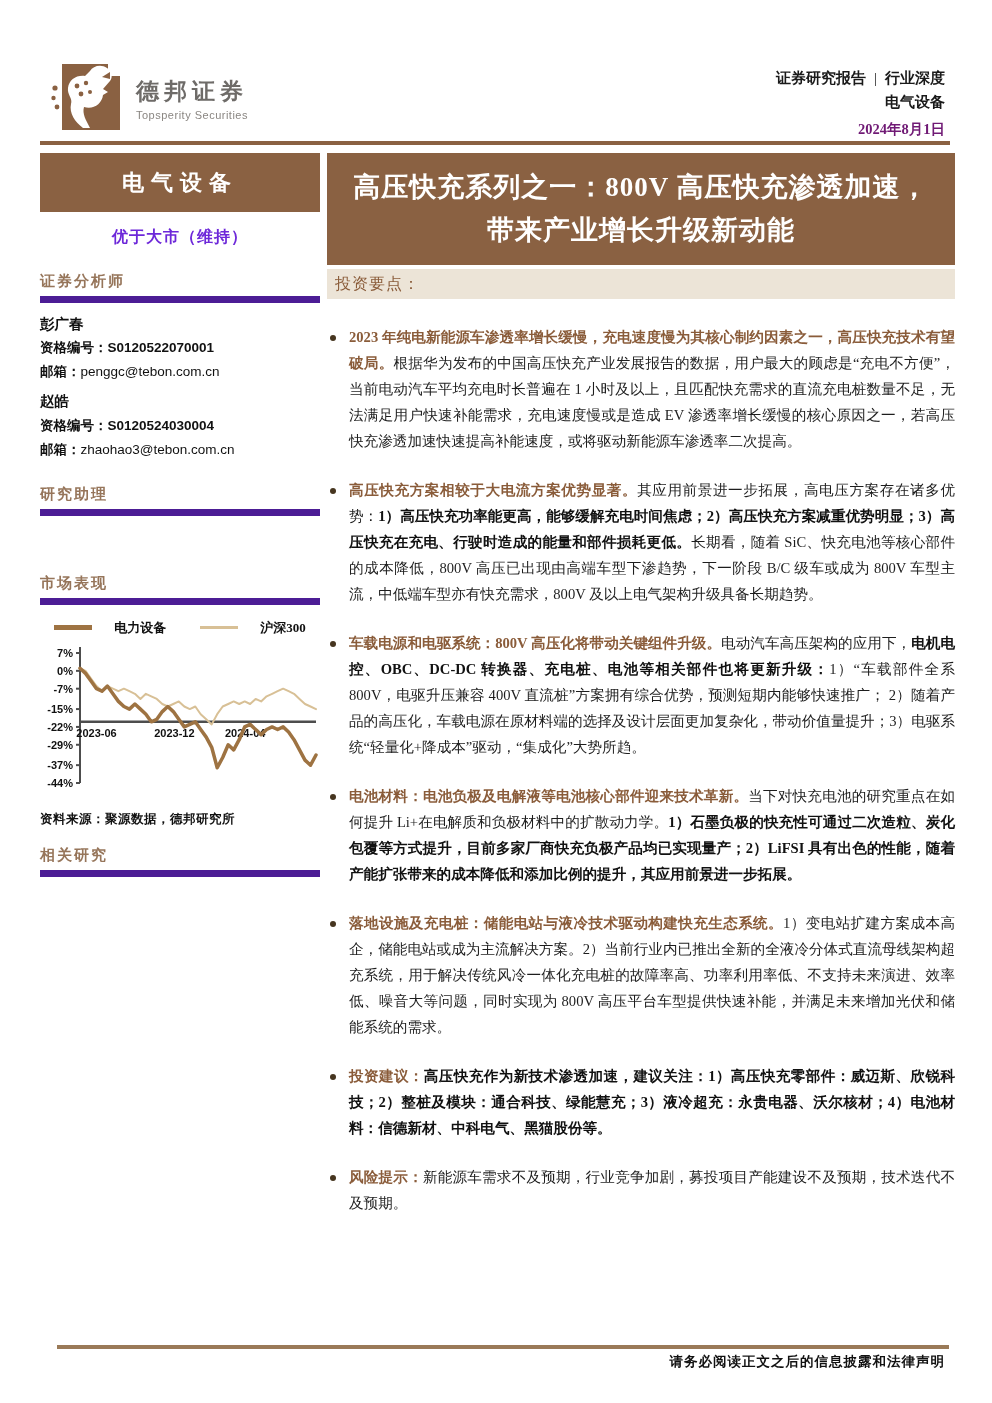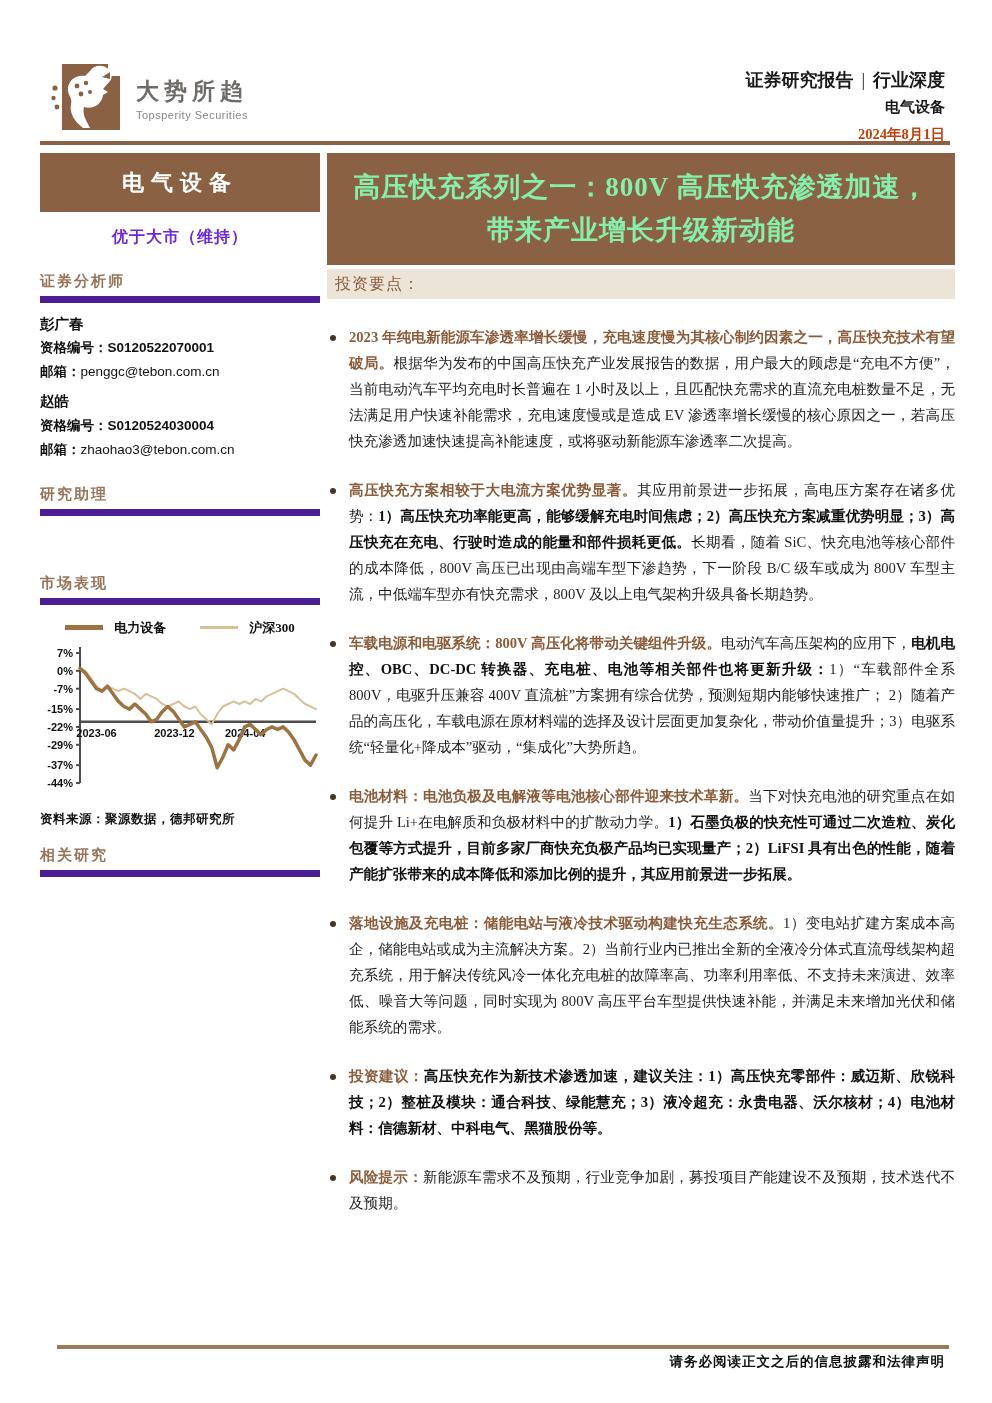--- a/index.html
+++ b/index.html
@@ -7,52 +7,52 @@
         font-family:"Liberation Serif",serif;color:#222;}
 
   
   .logo{position:absolute;left:50px;top:62px;display:flex;align-items:center;gap:14px;}
   .logo-mark{width:72px;height:72px;display:block;}
   .brand-cn{font-family:"Liberation Sans",sans-serif;font-size:23px;font-weight:bold;
             color:#6e6b68;letter-spacing:5px;}
   .brand-en{font-family:"Liberation Sans",sans-serif;font-size:11px;color:#8a8682;
             letter-spacing:.5px;margin-top:2px;}
   .header-meta{position:absolute;right:47px;top:66px;text-align:right;line-height:1.6;}
-  .hm-line1{font-size:18px;font-weight:bold;color:#1a1a1a;}
+  .hm-line1{font-size:15px;font-weight:bold;color:#1a1a1a;}
   .hm-sep{display:inline-block;margin:0 8px;font-weight:normal;color:#1a1a1a;}
   .hm-line2{font-size:15px;font-weight:bold;color:#1a1a1a;}
-  .hm-line3{font-size:14.5px;font-weight:600;color:#c2410c;margin-top:4px;}
+  .hm-line3{font-size:14.5px;font-weight:600;color:#701a75;margin-top:4px;}
   .top-rule{position:absolute;left:40px;width:910px;top:141px;height:4px;background:#8a6142;}
 
   
   .sidebar{position:absolute;left:40px;top:153px;width:280px;}
   .industry-box{height:59px;background:#8a6142;display:flex;align-items:center;justify-content:center;
                 color:#fff;font-size:22px;font-weight:bold;letter-spacing:7px;}
   .rating{margin-top:15px;text-align:center;color:#6d28d9;font-weight:bold;font-size:16px;letter-spacing:1px;}
   .side-heading{margin-top:24px;color:#96755a;font-size:15px;font-weight:bold;letter-spacing:2px;
                 padding-bottom:5px;border-bottom:7px solid #4c1d95;}
   .analysts{margin-top:10px;font-size:13.5px;line-height:1.55;}
   .analyst-name{font-weight:bold;font-size:14.5px;margin-top:7px;color:#111;}
   .analyst-line{margin-top:3px;color:#111;}
   .analyst-line .lbl{font-weight:bold;}
   .cert-val{font-family:"Liberation Sans",sans-serif;font-weight:bold;}
   .email-val{font-family:"Liberation Sans",sans-serif;}
   .gap-assistant{height:58px;}
   .chart-wrap{margin-top:14px;}
   .legend{display:flex;justify-content:center;gap:34px;align-items:center;margin-bottom:4px;}
-  .legend-item{display:flex;align-items:center;gap:11px;}
+  .legend-item{display:flex;align-items:center;gap:22px;}
   .legend-swatch{width:38px;background:#9e7342;display:inline-block;}
   .legend-label{font-size:13px;font-weight:bold;color:#111;}
   .ytick{font-size:11px;font-weight:bold;fill:#111;font-family:"Liberation Sans",sans-serif;}
   .xtick{font-size:11px;font-weight:bold;fill:#111;font-family:"Liberation Sans",sans-serif;}
   .source-note{margin-top:16px;font-size:12.5px;font-weight:bold;color:#111;letter-spacing:.5px;}
 
   
   .main{position:absolute;left:327px;top:153px;width:628px;}
-  .title-box{background:#8a6142;color:#86efac;text-align:center;font-weight:bold;
+  .title-box{background:#8a6142;color:#ffffff;text-align:center;font-weight:bold;
              font-size:27px;line-height:1.6;padding:13px 22px;letter-spacing:1px;}
   .section-band{margin-top:4px;background:#ece4d7;padding:5px 8px 4px 8px;
                 color:#8a5c3a;font-weight:normal;font-size:16px;letter-spacing:1px;}
   #bullets{list-style:none;margin:26px 0 0 0;padding:0;}
   .bullet{display:flex;margin-bottom:23px;}
   .bullet .marker{flex:none;width:6px;height:6px;border-radius:50%;background:#46351f;
                   margin:10px 13px 0 3px;}
   .bullet .content{flex:1;font-size:14.6px;line-height:1.78;text-align:justify;color:#1d1d1d;}
   .seg-lead{font-weight:bold;color:#8a5c3a;}
   .seg-bold{font-weight:bold;color:#111;}
@@ -76,21 +76,21 @@
       <rect x="12" y="2" width="58" height="66" fill="#8a6142"></rect>
       <rect x="58" y="2" width="14" height="12" fill="#ffffff"></rect>
       <path fill="#ffffff" d="M57 6 C51 2 43 4 40 9 L35 14 C26 13 19 18 18 26 C17 33 23 36 21 42 C19 51 25 60 33 66 L40 66 C36 58 32 52 34 45 C43 48 52 42 53 33 L58 30 L53 27 L60 19 C63 15 62 9 57 6 Z"></path>
       <circle cx="27" cy="24" r="2.4" fill="#8a6142"></circle>
       <circle cx="36" cy="21" r="2.2" fill="#8a6142"></circle>
       <circle cx="31" cy="32" r="2.4" fill="#8a6142"></circle>
       <circle cx="40" cy="30" r="2.0" fill="#8a6142"></circle>
       <path fill="#8a6142" d="M60 10 L52 15 L60 17 Z"></path>
     </svg>
     <div class="logo-text">
-      <div class="brand-cn">大势所趋</div>
+      <div class="brand-cn">德邦证券</div>
       <div class="brand-en">Topsperity Securities</div>
     </div>
   </div>
 
   <div class="header-meta">
     <div class="hm-line1">
       <span>证券研究报告</span><span class="hm-sep">|</span><span>行业深度</span>
     </div>
     <div class="hm-line2">电气设备</div>
     <div class="hm-line3">2024年8月1日</div>

